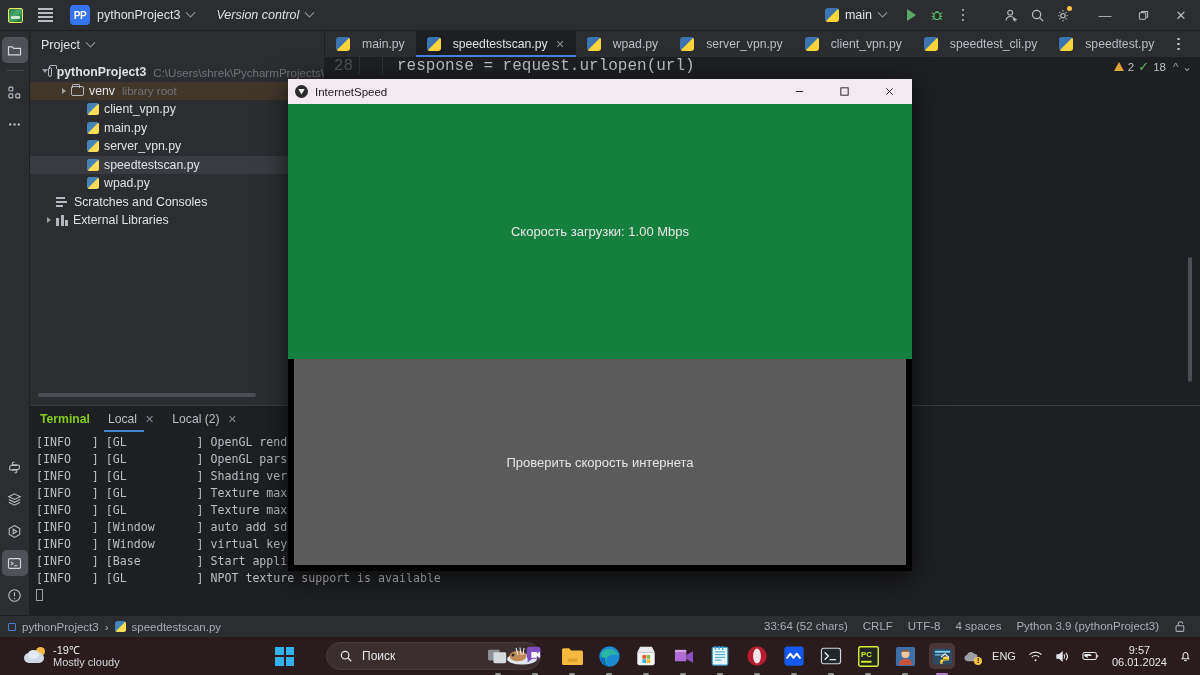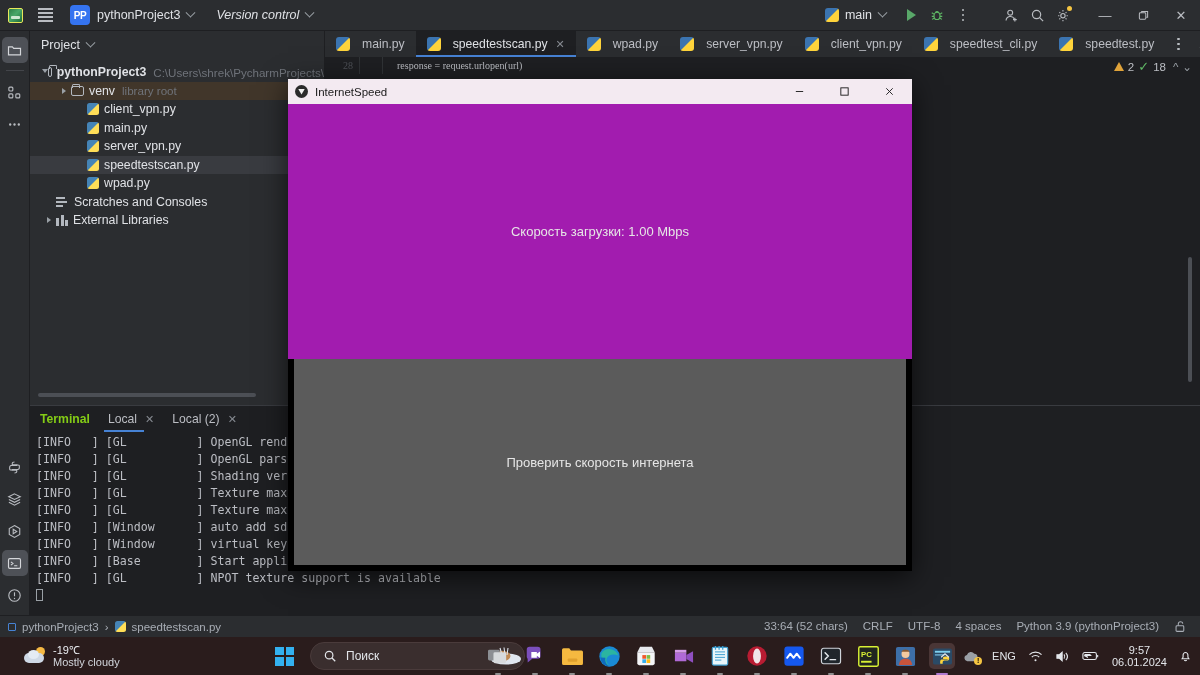--- a/index.html
+++ b/index.html
@@ -98,21 +98,21 @@
   .tab.active { background:#1e1f22; color:#dfe1e5; }
   .tab.active:after { content:""; position:absolute; left:0; right:0; bottom:0; height:2px; background:#4682d4; }
   .tab .x { margin-left:8px; color:#868a91; font-size:11px; }
   .tabbar-right { margin-left:auto; display:flex; align-items:center; padding-right:6px;}
 
   
   .editor {
     position:absolute; top:57px; left:325px; width:875px; height:348px;
     background:#1e1f22;
   }
-  .gutter-row { height:17px; display:flex; align-items:center; font-family:Liberation Serif, serif; font-size:10px;}
+  .gutter-row { height:17px; display:flex; align-items:center; font-family:Liberation Mono, monospace; font-size:16px;}
   .lineno { width:34px; text-align:right; color:#4e5157; padding-right:6px; }
   .vline { width:1px; height:17px; background:#303336; }
   .code { color:#bcbec4; padding-left:14px; white-space:pre; }
   .fold-bar { position:absolute; left:60px; top:57px; width:87px; height:2px; background:#5a5d63; }
   .ed-scroll { position:absolute; right:8px; top:200px; width:4px; height:125px; background:#4c4f55; border-radius:2px;}
   .inspect { position:absolute; right:8px; top:2px; display:flex; align-items:center; gap:4px; font-size:11.5px; color:#bcbec4;}
   .warn-tri { width:0;height:0;border-left:5px solid transparent;border-right:5px solid transparent;border-bottom:9px solid #e0a33a;}
   .check { color:#5fb865; font-size:13px; }
 
   
@@ -150,41 +150,41 @@
     height:25px; background:#f3eaf1; display:flex; align-items:center;
     padding-left:7px; flex:none;
   }
   .dlg-ico { width:13px;height:13px;border-radius:50%;background:#2b2b2b; position:relative; margin-right:7px;}
   .dlg-ico:after{content:"";position:absolute;left:3px;top:3.5px;width:7px;height:6px;background:#f0f0f0;
     clip-path: polygon(0 0,100% 0,50% 100%); }
   .dlg-title { font-size:11.5px; color:#1a1a1a; }
   .dlg-wbtns { margin-left:auto; display:flex; height:25px;}
   .dlg-wbtn { width:45px; height:25px; display:flex; align-items:center; justify-content:center; color:#222; font-size:12px;}
   .dlg-body { flex:1; position:relative; background:#000; display:flex; flex-direction:column; }
-  .dlg-top { height:255px; display:flex; align-items:center; justify-content:center; background:#a21caf; }
+  .dlg-top { height:255px; display:flex; align-items:center; justify-content:center; background:#15803d; }
   .dlg-label { color:#e6e6e6; font-size:13px; }
   .dlg-button {
     margin:0 6px 6px 6px; flex:1; background:#5b5b5b; display:flex;
     align-items:center; justify-content:center; color:#e6e6e6; font-size:13px;
   }
 
   
   .taskbar {
     position:absolute; top:637px; left:0; width:1200px; height:38px;
     background:#2a1c1c; display:flex; align-items:center;
   }
   .tb-weather { display:flex; align-items:center; padding-left:24px; }
   .weather-ico { width:22px;height:18px; position:relative; margin-right:7px;}
   .weather-ico .sun{position:absolute;right:1px;top:0;width:9px;height:9px;border-radius:50%;background:#f5b944;}
   .weather-ico .cl1{position:absolute;left:0;bottom:2px;width:20px;height:10px;border-radius:6px;background:#cfd9e6;}
   .weather-ico .cl2{position:absolute;left:4px;bottom:6px;width:11px;height:9px;border-radius:50%;background:#e4ebf4;}
   .w-txt { line-height:12px; }
   .w-t1 { font-size:11px; color:#eceff3; }
   .w-t2 { font-size:11px; color:#d2d6dc; }
-  .tb-center { position:absolute; left:275px; display:flex; align-items:center; gap:0px;}
+  .tb-center { position:absolute; left:275px; display:flex; align-items:center; gap:16px;}
   .win-logo { width:19px; height:19px; display:grid; grid-template-columns:1fr 1fr; grid-template-rows:1fr 1fr; gap:2px; margin-right:16px;}
   .win-logo i { background:#33b1f0; display:block; }
   .search-pill {
     width:215px; height:28px; border-radius:15px; background:#3a2e2e;
     display:flex; align-items:center; padding-left:12px; position:relative; overflow:hidden;
     border:1px solid #4a3b3b;
   }
   .search-pill .s-txt { color:#e3e6ea; font-size:12px; margin-left:9px; }
   .tb-icons { position:absolute; left:485px; display:flex; align-items:center; gap:11px;}
   .tbi { width:26px; height:26px; border-radius:5px; position:relative; display:flex; align-items:center; justify-content:center; }

